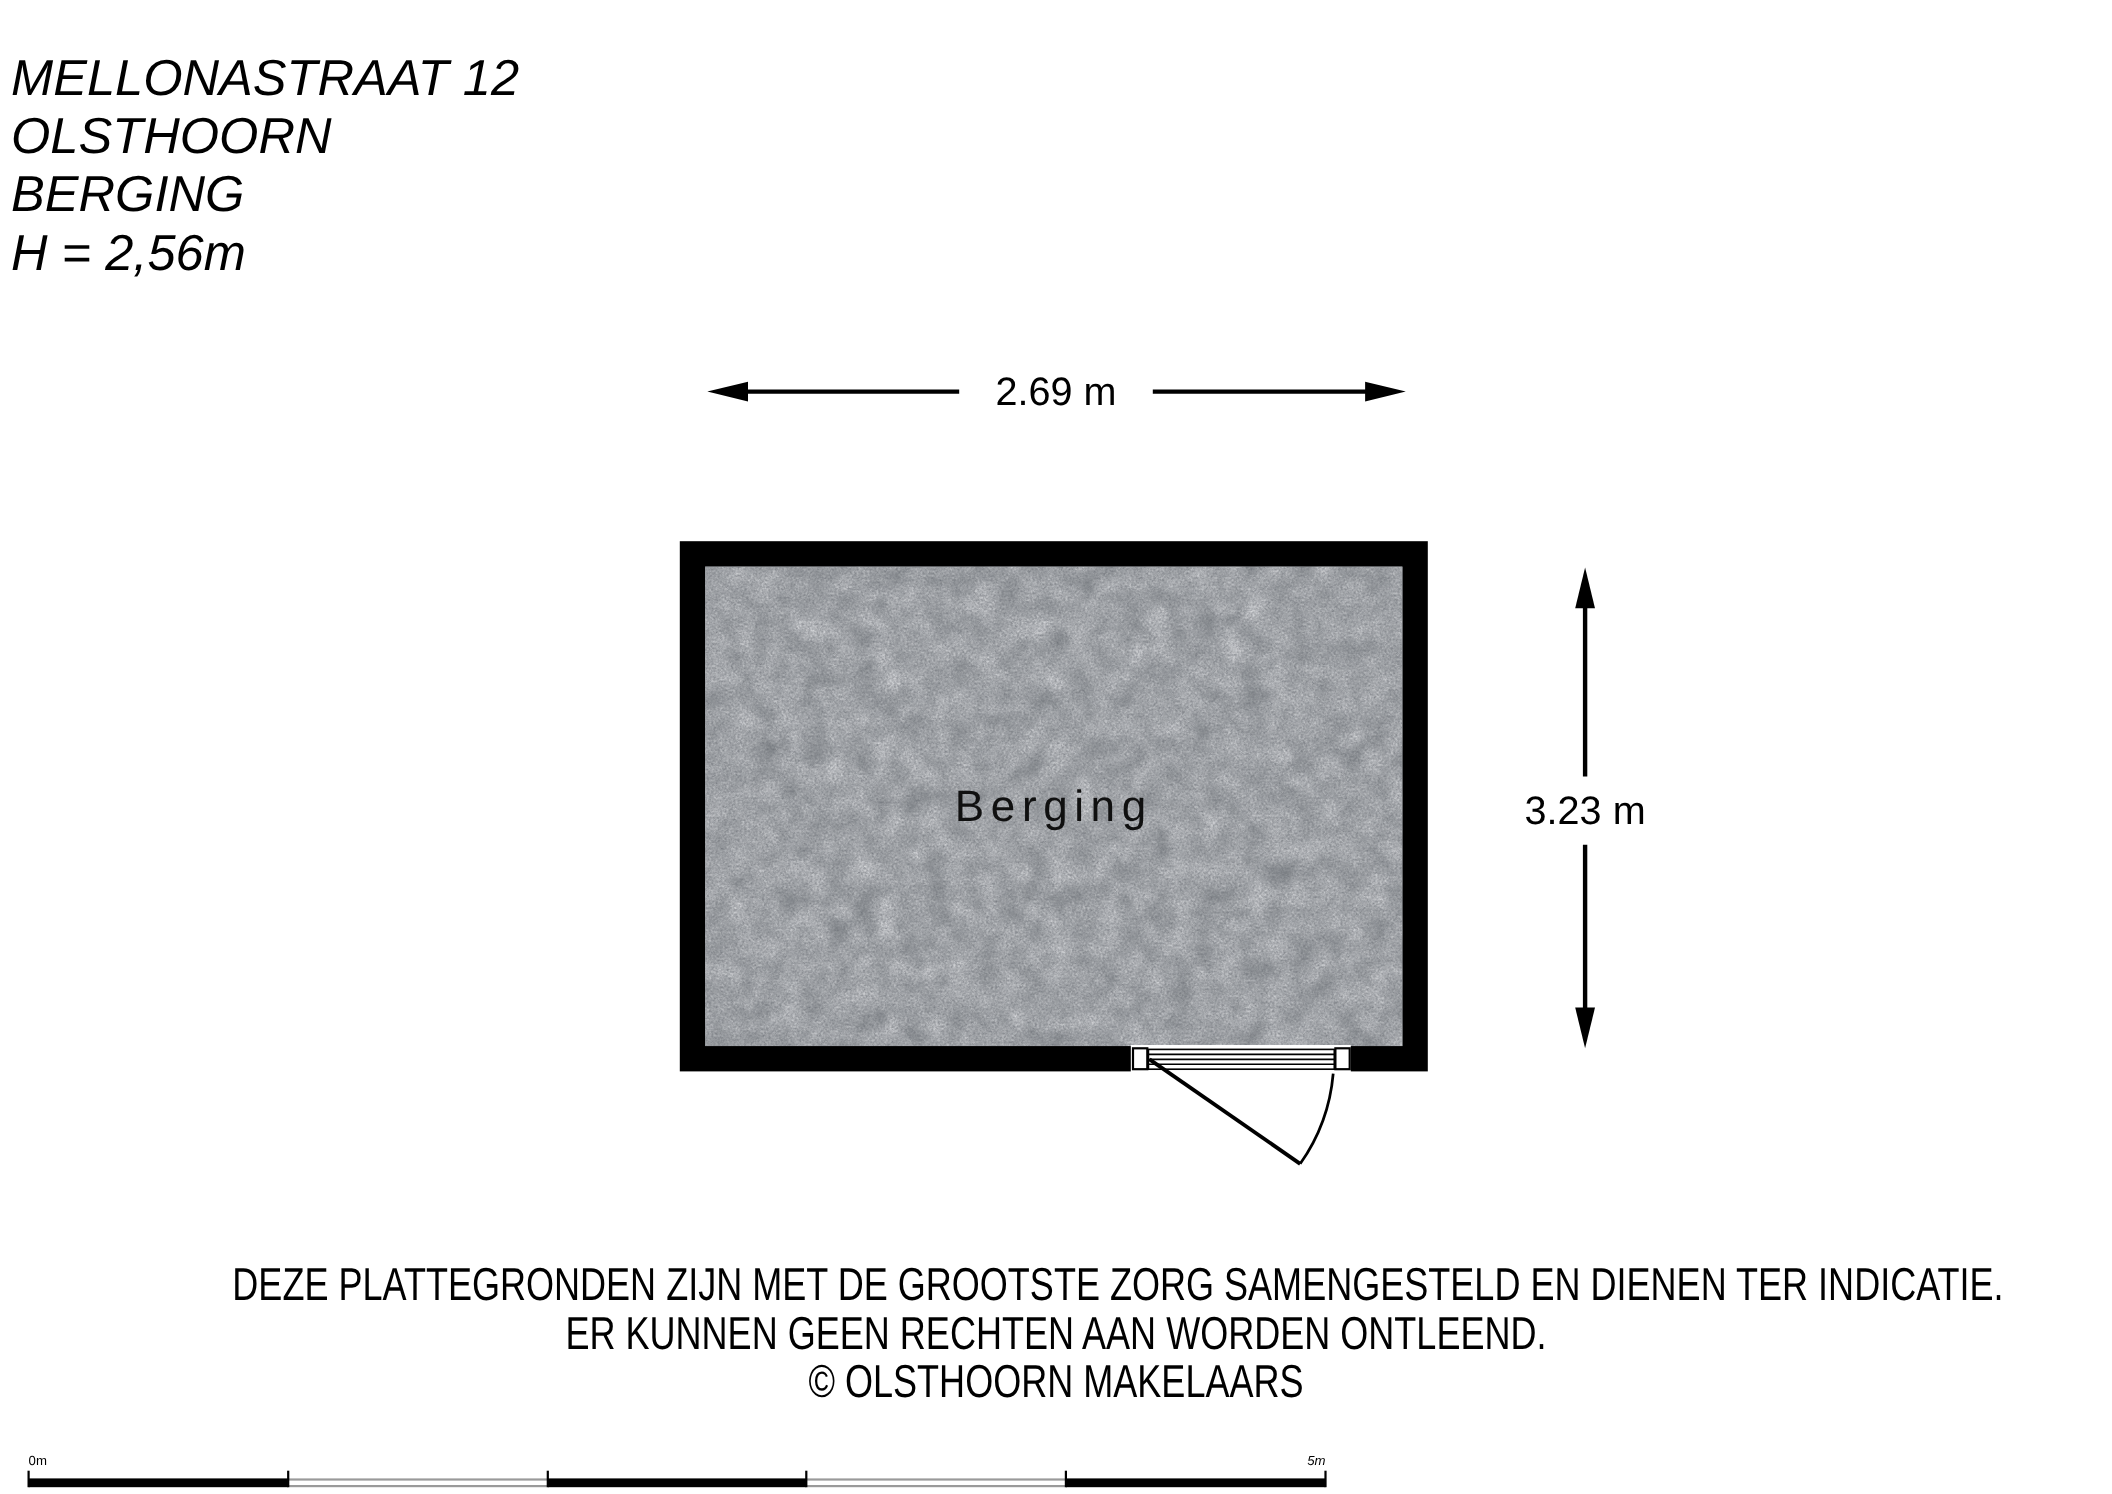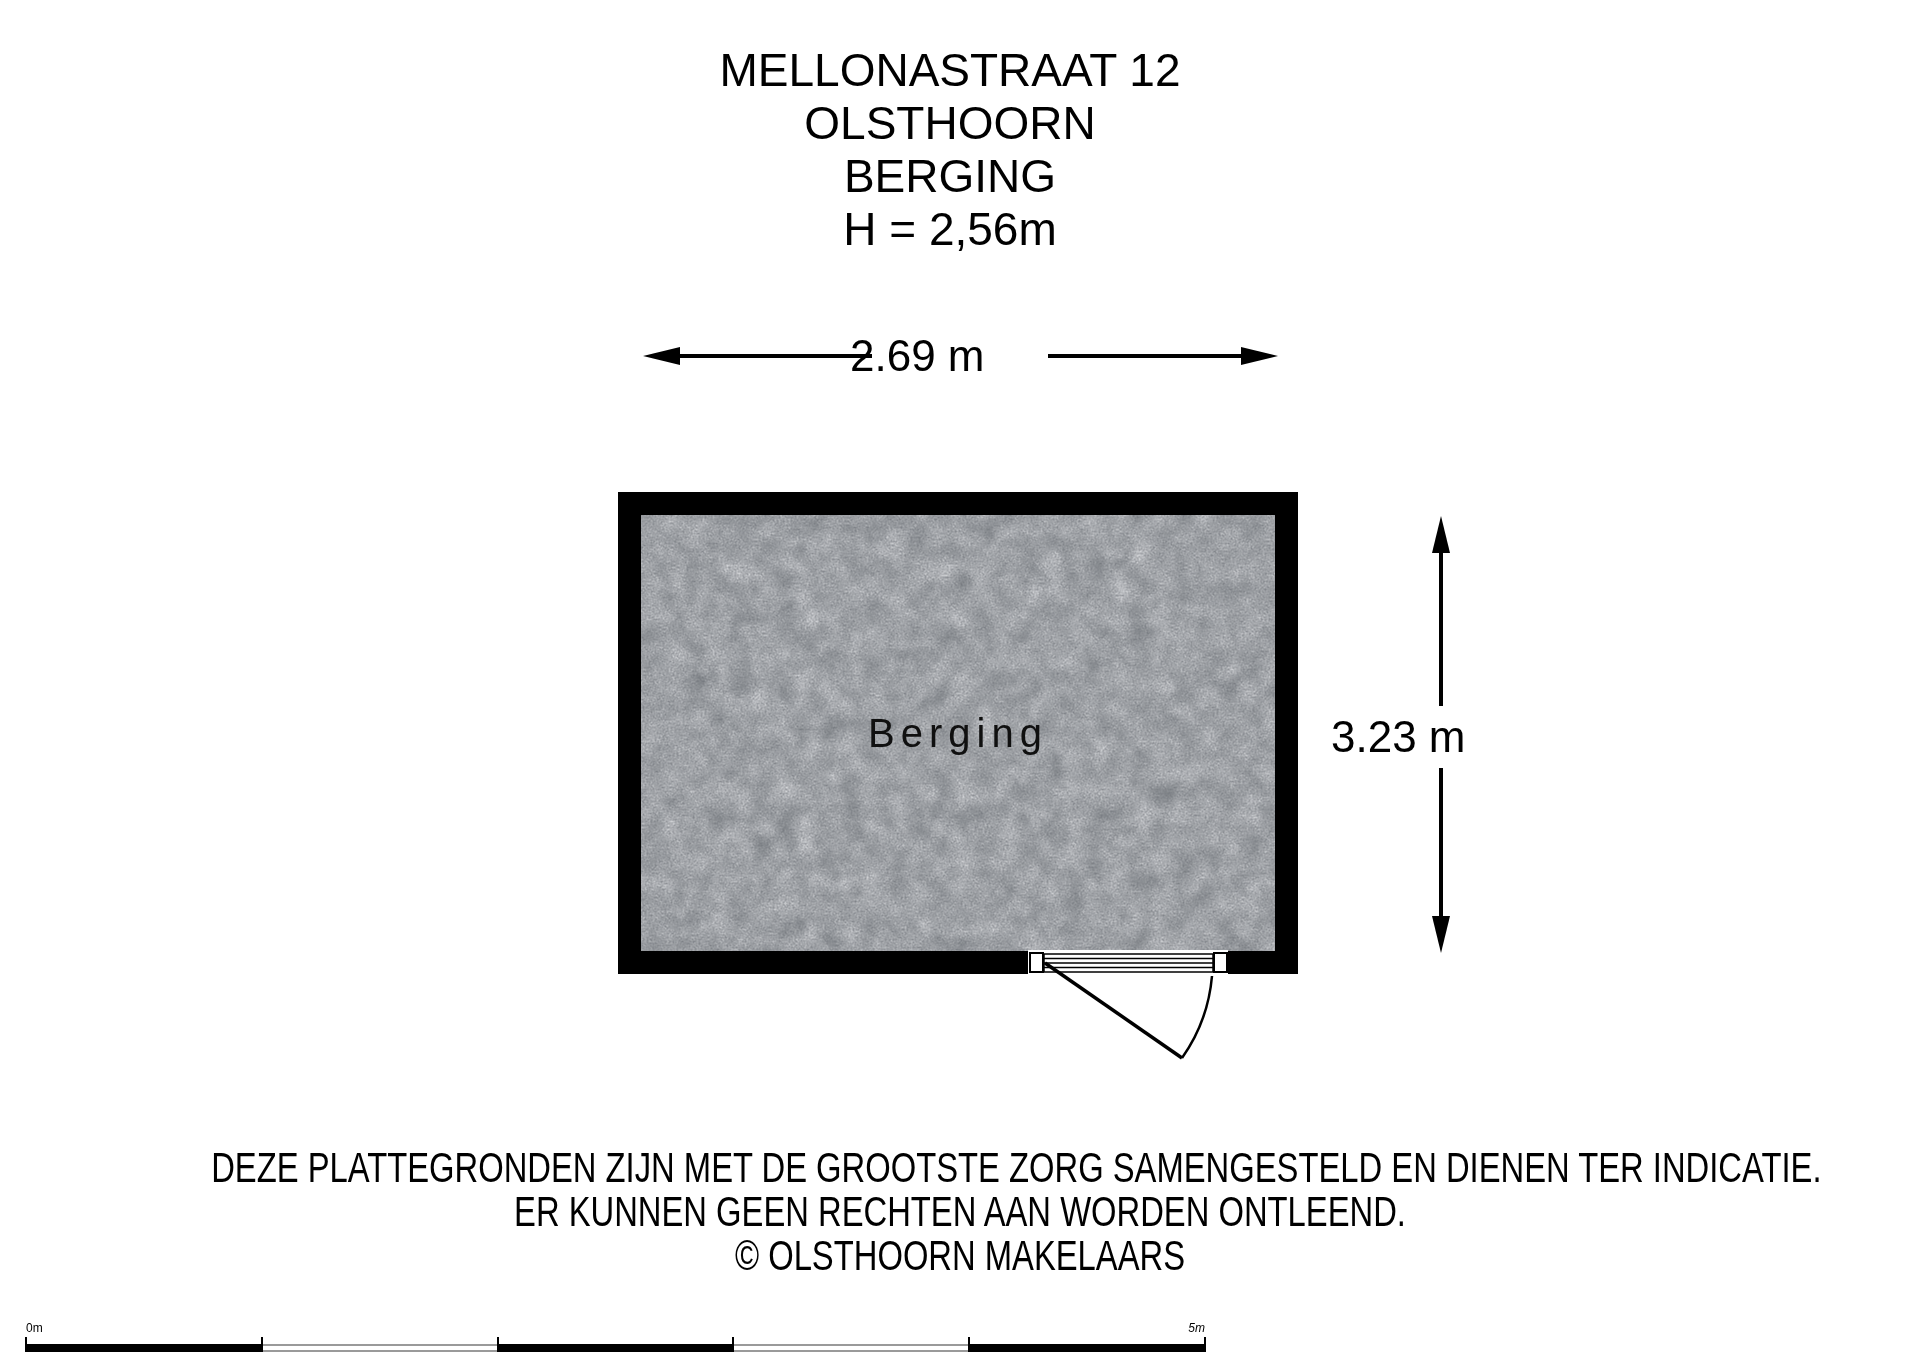--- a/index.html
+++ b/index.html
@@ -1,23 +1,23 @@
 <!DOCTYPE html>
 <html><head>
 <meta charset="utf-8">
 <style>
   html,body{margin:0;padding:0;background:#fff;}
   body{width:1920px;height:1358px;position:relative;font-family:"Liberation Sans",sans-serif;color:#000;}
   .abs{position:absolute;}
 
   
-  .title-block{top:44px;left:10px;width:1880px;text-align:center;font-size:46px;line-height:53px;color:#000;}
+  .title-block{top:44px;left:10px;width:1880px;text-align:left;font-size:46px;line-height:53px;color:#000;font-style:italic;}
 
   
-  .dim-label{width:220px;font-size:44px;line-height:52px;background:transparent;z-index:6;}
+  .dim-label{width:220px;text-align:center;font-size:36px;line-height:52px;background:transparent;z-index:6;}
   .dim-w{left:850px;top:330px;}
   .dim-h{left:1331px;top:711px;}
 
   
   .plan{left:618px;top:492px;width:680px;height:482px;background:#000;z-index:1;}
   .floor{position:absolute;left:23px;top:23px;right:23px;bottom:23px;overflow:hidden;background:#878b8f;
          display:flex;align-items:center;justify-content:center;}
   .floor-tex{position:absolute;left:0;top:0;width:100%;height:100%;}
   .room-label{position:relative;z-index:2;font-size:40px;letter-spacing:6px;color:#101010;}
 

